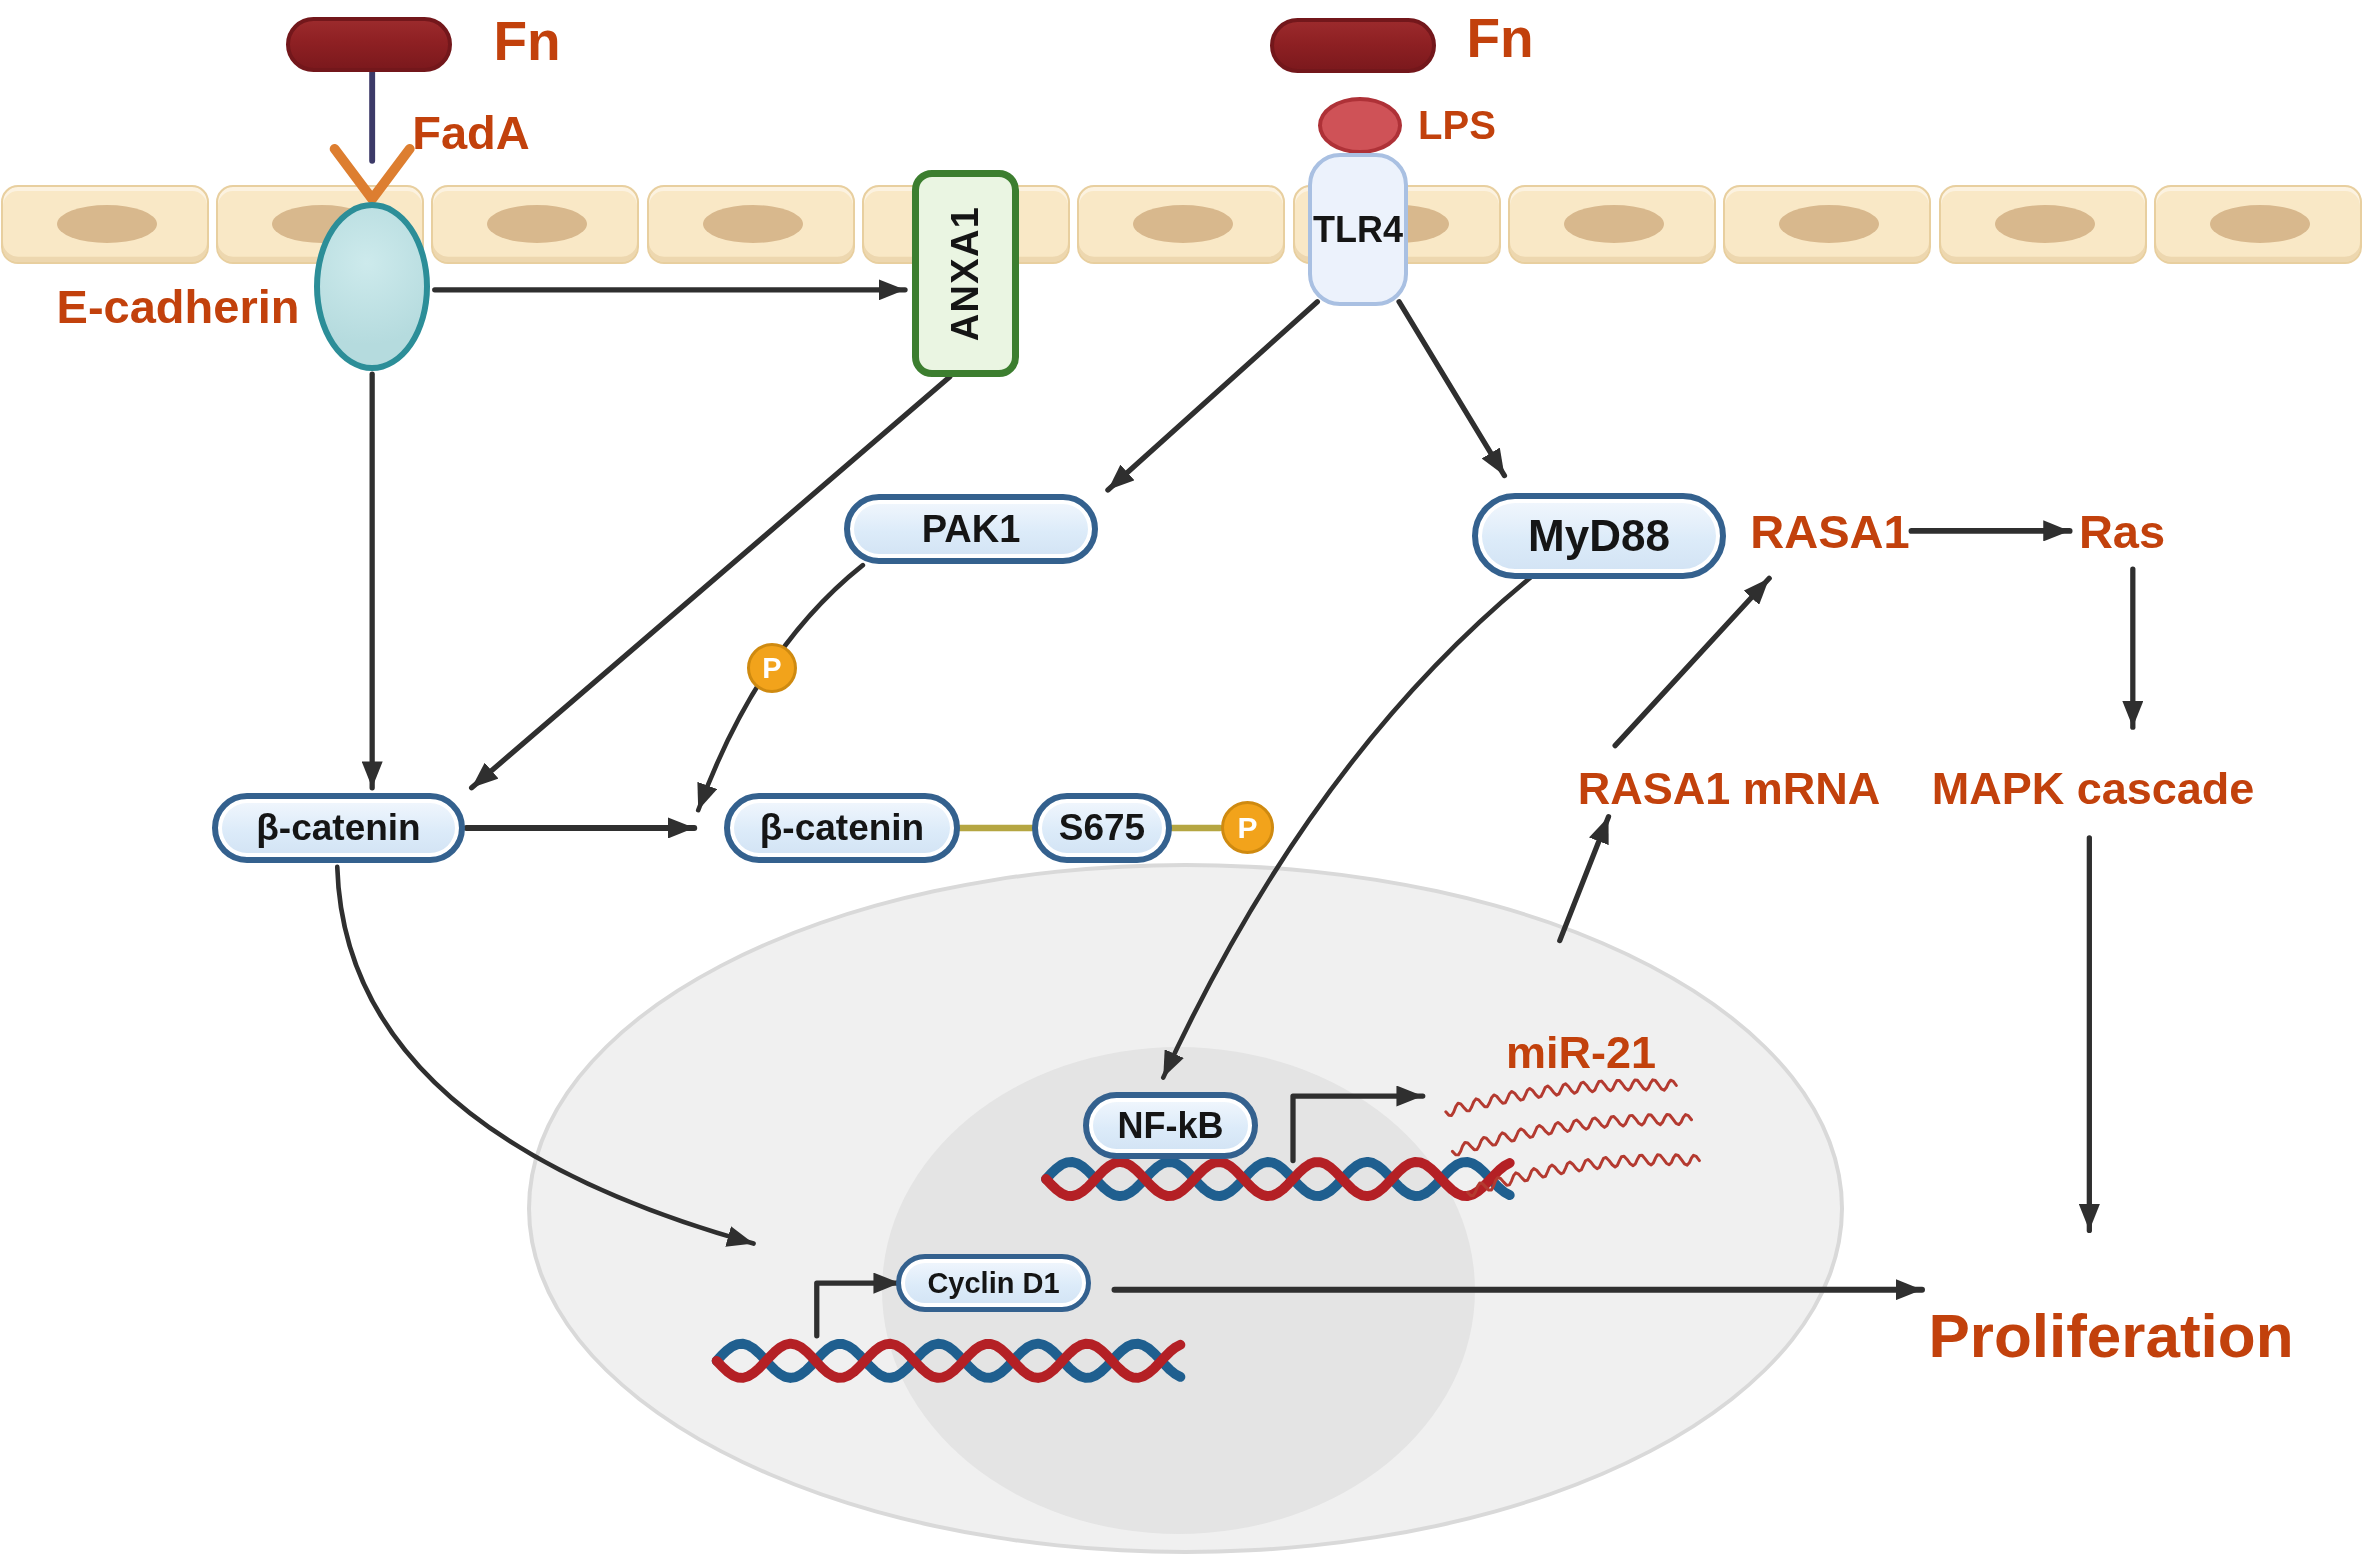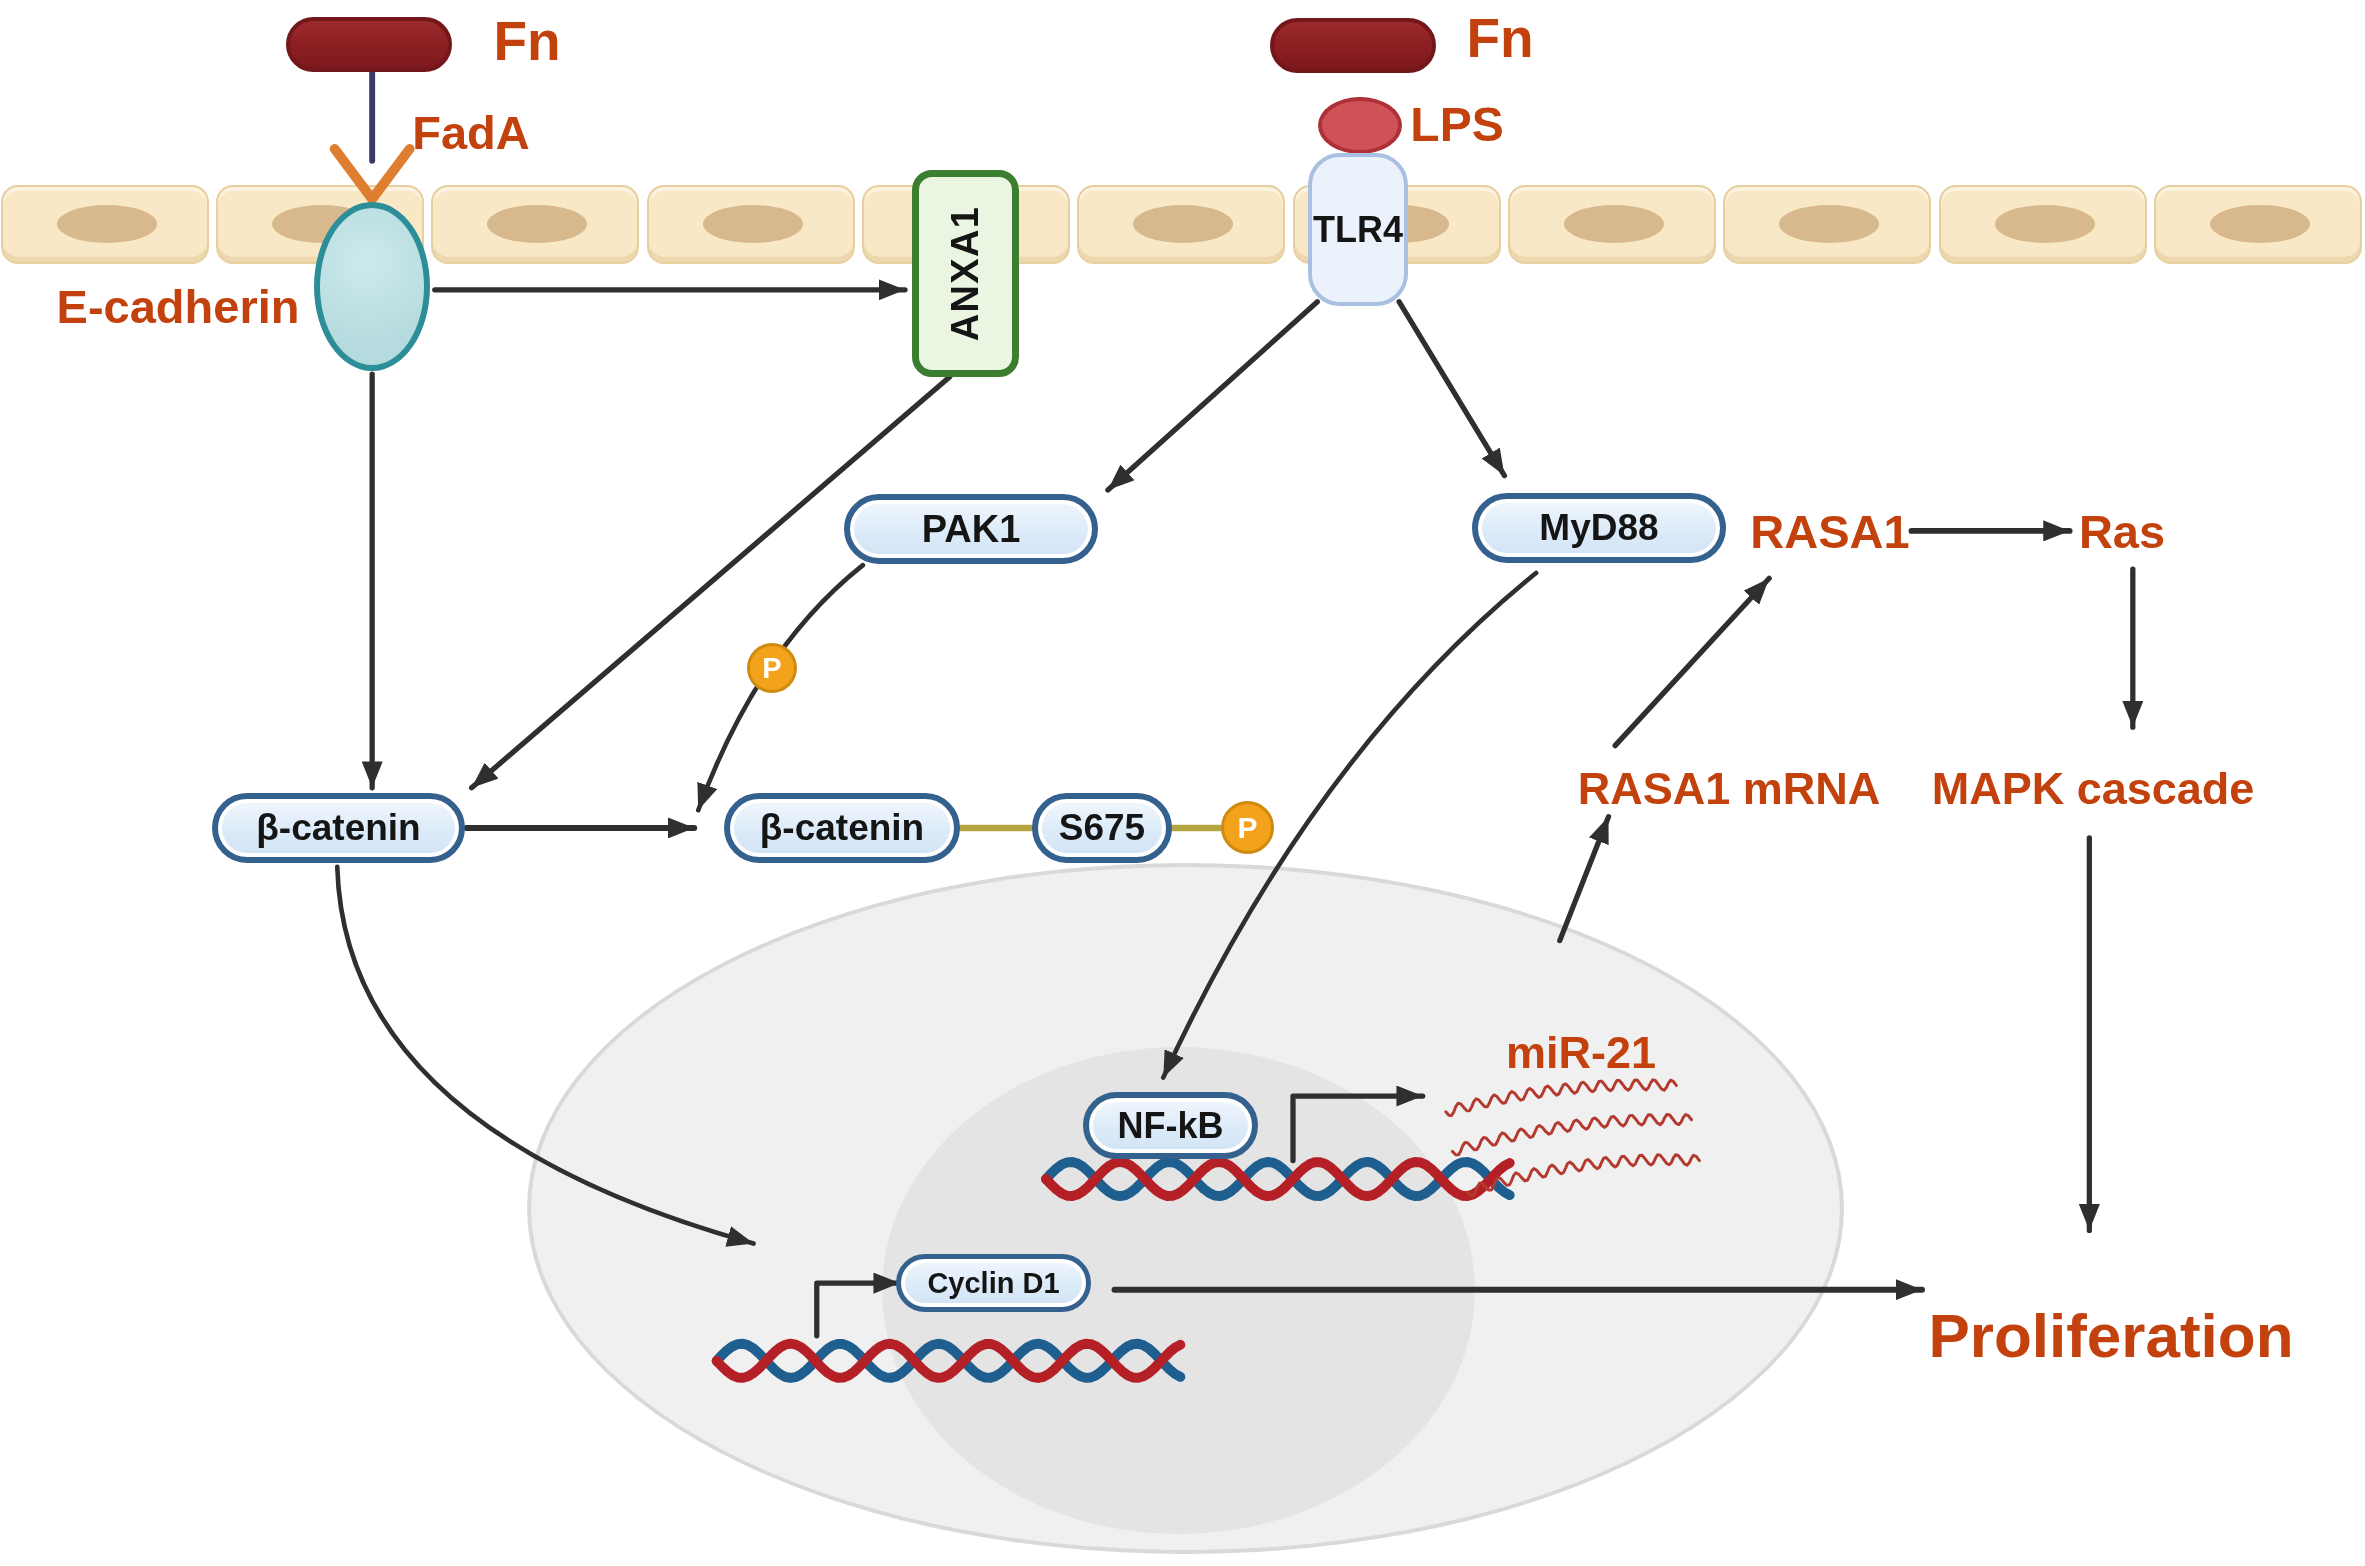--- a/index.html
+++ b/index.html
@@ -124,21 +124,21 @@
   <div id="anxa1" class="abs">
     <span>ANXA1</span>
   </div>
   <div id="tlr4" class="abs">
     <span>TLR4</span>
   </div>
 
   <div class="pill" style="left:844px;top:494px;width:254px;height:70px;font-size:38px;">
       <span>PAK1</span>
     </div>
-  <div class="pill" style="left:1472px;top:493px;width:254px;height:70px;font-size:37px;">
+  <div class="pill" style="left:1472px;top:493px;width:254px;height:86px;font-size:44px;">
       <span>MyD88</span>
     </div>
   <div class="pill" style="left:212px;top:793px;width:253px;height:70px;font-size:37px;">
       <span>β-catenin</span>
     </div>
   <div class="pill" style="left:724px;top:793px;width:236px;height:70px;font-size:37px;">
       <span>β-catenin</span>
     </div>
   <div class="pill" style="left:1032px;top:793px;width:140px;height:70px;font-size:37px;">
       <span>S675</span>
@@ -154,21 +154,21 @@
       <span>P</span>
     </div>
   <div class="pcircle" style="left:1221px;top:801px;width:53px;height:53px;font-size:30px;">
       <span>P</span>
     </div>
 
   <div class="lbl" style="left:527px;top:41px;font-size:55px;">Fn</div>
   <div class="lbl" style="left:471px;top:132px;font-size:47px;">FadA</div>
   <div class="lbl" style="left:178px;top:306px;font-size:47px;">E-cadherin</div>
   <div class="lbl" style="left:1500px;top:38px;font-size:55px;">Fn</div>
-  <div class="lbl" style="left:1457px;top:125px;font-size:48px;">LPS</div>
+  <div class="lbl" style="left:1457px;top:125px;font-size:40px;">LPS</div>
   <div class="lbl" style="left:1830px;top:531px;font-size:47px;">RASA1</div>
   <div class="lbl" style="left:2122px;top:531px;font-size:47px;">Ras</div>
   <div class="lbl" style="left:1729px;top:788px;font-size:45px;text-align:right;">RASA1 mRNA</div>
   <div class="lbl" style="left:2093px;top:788px;font-size:45px;">MAPK cascade</div>
   <div class="lbl" style="left:1581px;top:1052px;font-size:45px;">miR-21</div>
   <div class="lbl" style="left:2111px;top:1292px;font-size:62px;margin-top:44px;">Proliferation</div>
 
 </div>
 
 

